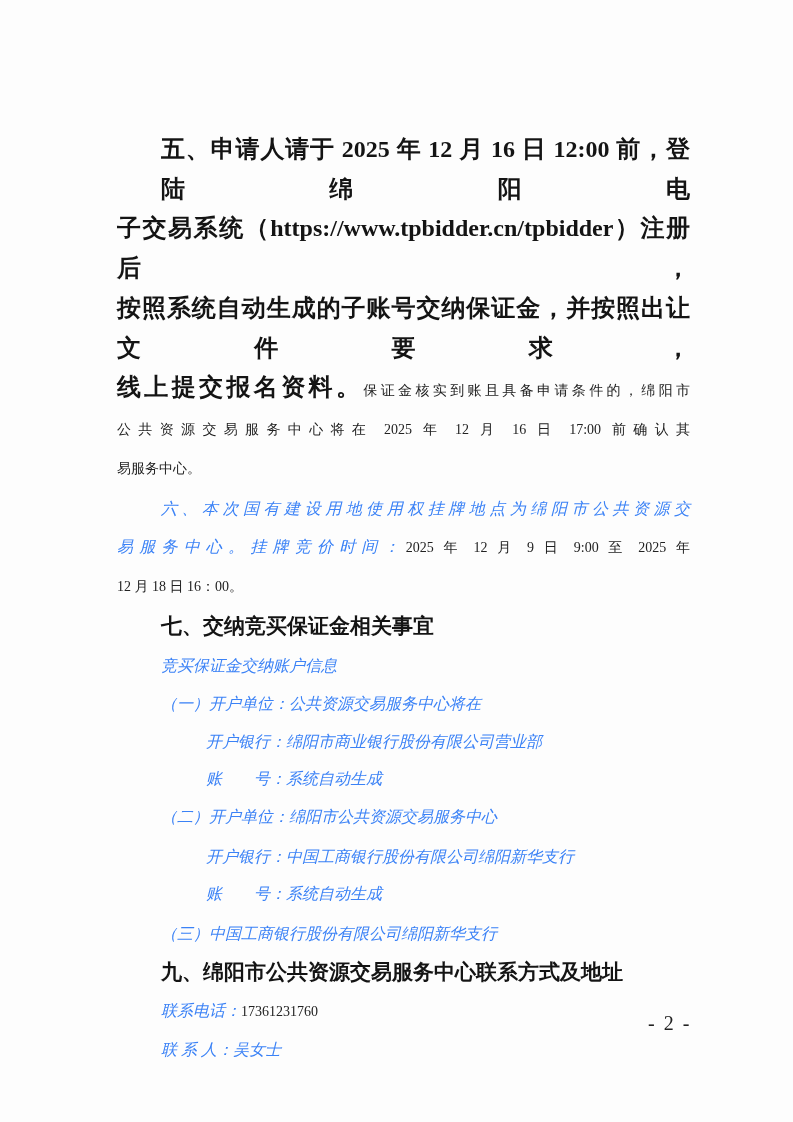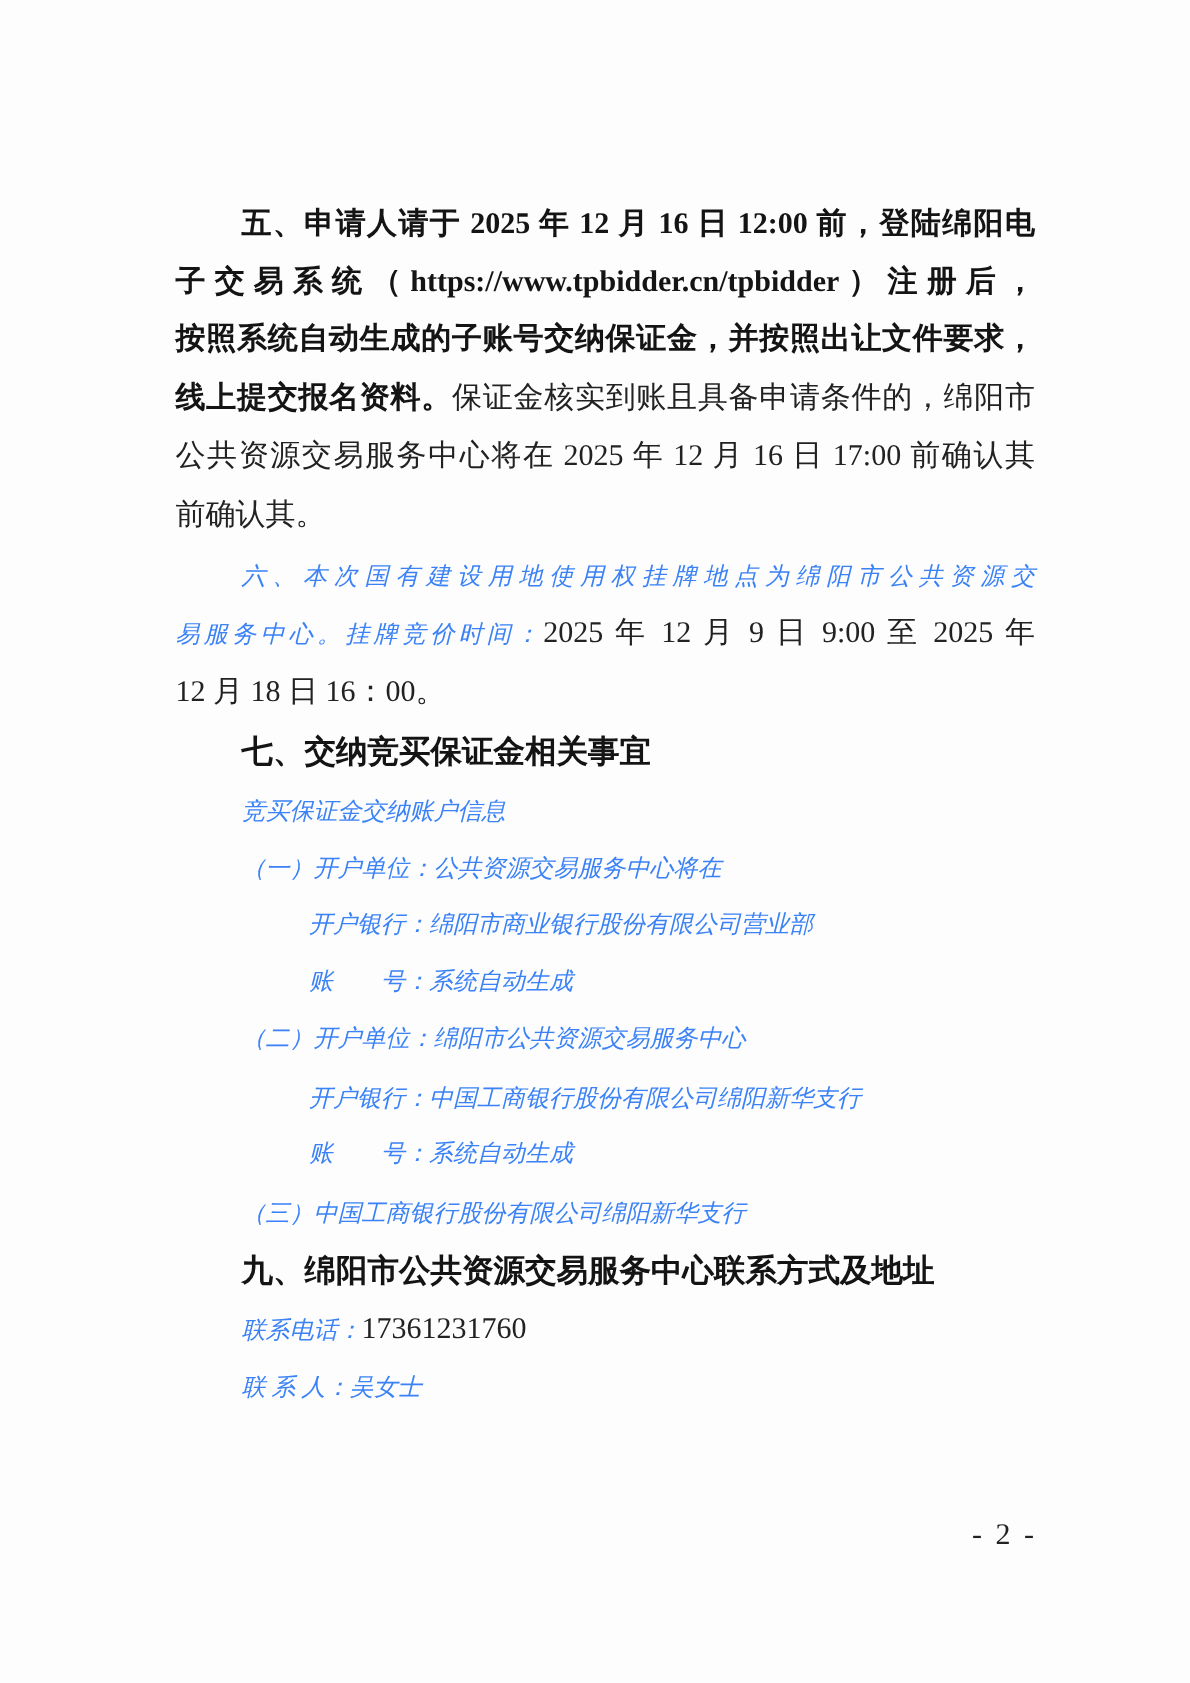--- a/index.html
+++ b/index.html
@@ -27,25 +27,25 @@
   }
   .line.fill {
     white-space: normal;
     text-align: justify;
     text-align-last: justify;
   }
   .ind-first { padding-left: 44px; }
   .ind-hang  { padding-left: 89px; }
   .seg-song {
     font-family: "Liberation Serif", "DejaVu Serif", serif;
-    font-size: 20px; color: #222;
+    font-size: 14px; color: #222;
   }
   .seg-bold {
     font-family: "Liberation Serif", "DejaVu Serif", serif;
-    font-size: 20px; font-weight: 700; color: #141414;
+    font-size: 24px; font-weight: 700; color: #141414;
   }
   .seg-kai {
     font-family: "Liberation Serif", "DejaVu Serif", serif;
     font-size: 16px; font-style: italic; color: #3b82f6;
   }
   .seg-hei {
     font-family: "Liberation Sans", "DejaVu Sans", sans-serif;
     font-size: 21px; font-weight: 700; color: #141414; text-align: center;
   }
   .page-number {
@@ -61,21 +61,21 @@
 </head>
 <body>
 
 <div class="page">
   <div class="doc-body">
       <div class="line ind-first fill"><span class="seg-bold">五、申请人请于 2025 年 12 月 16 日 12:00 前，登陆绵阳电</span></div>
       <div class="line fill"><span class="seg-bold">子交易系统（https://www.tpbidder.cn/tpbidder）注册后，</span></div>
       <div class="line fill"><span class="seg-bold">按照系统自动生成的子账号交纳保证金，并按照出让文件要求，</span></div>
       <div class="line fill"><span class="seg-bold">线上提交报名资料。</span><span class="seg-song">保证金核实到账且具备申请条件的，绵阳市</span></div>
       <div class="line fill"><span class="seg-song">公共资源交易服务中心将在 2025 年 12 月 16 日 17:00 前确认其</span></div>
-      <div class="line"><span class="seg-song">前确认其。</span></div>
+      <div class="line"><span class="seg-song">易服务中心。</span></div>
       <div class="line ind-first fill" style="margin-top: 3px;"><span class="seg-kai">六、本次国有建设用地使用权挂牌地点为绵阳市公共资源交</span></div>
       <div class="line fill"><span class="seg-kai">易服务中心。挂牌竞价时间：</span><span class="seg-song">2025 年 12 月 9 日 9:00 至 2025 年</span></div>
       <div class="line"><span class="seg-song">12 月 18 日 16：00。</span></div>
       <div class="line ind-first" style="margin-top: 2px;"><span class="seg-hei">七、交纳竞买保证金相关事宜</span></div>
       <div class="line ind-first"><span class="seg-kai">竞买保证金交纳账户信息</span></div>
       <div class="line ind-first"><span class="seg-kai">（一）开户单位：公共资源交易服务中心将在</span></div>
       <div class="line ind-hang"><span class="seg-kai">开户银行：绵阳市商业银行股份有限公司营业部</span></div>
       <div class="line ind-hang"><span class="seg-kai">账　　号：系统自动生成</span></div>
       <div class="line ind-first"><span class="seg-kai">（二）开户单位：绵阳市公共资源交易服务中心</span></div>
       <div class="line ind-hang" style="margin-top: 2px;"><span class="seg-kai">开户银行：中国工商银行股份有限公司绵阳新华支行</span></div>

